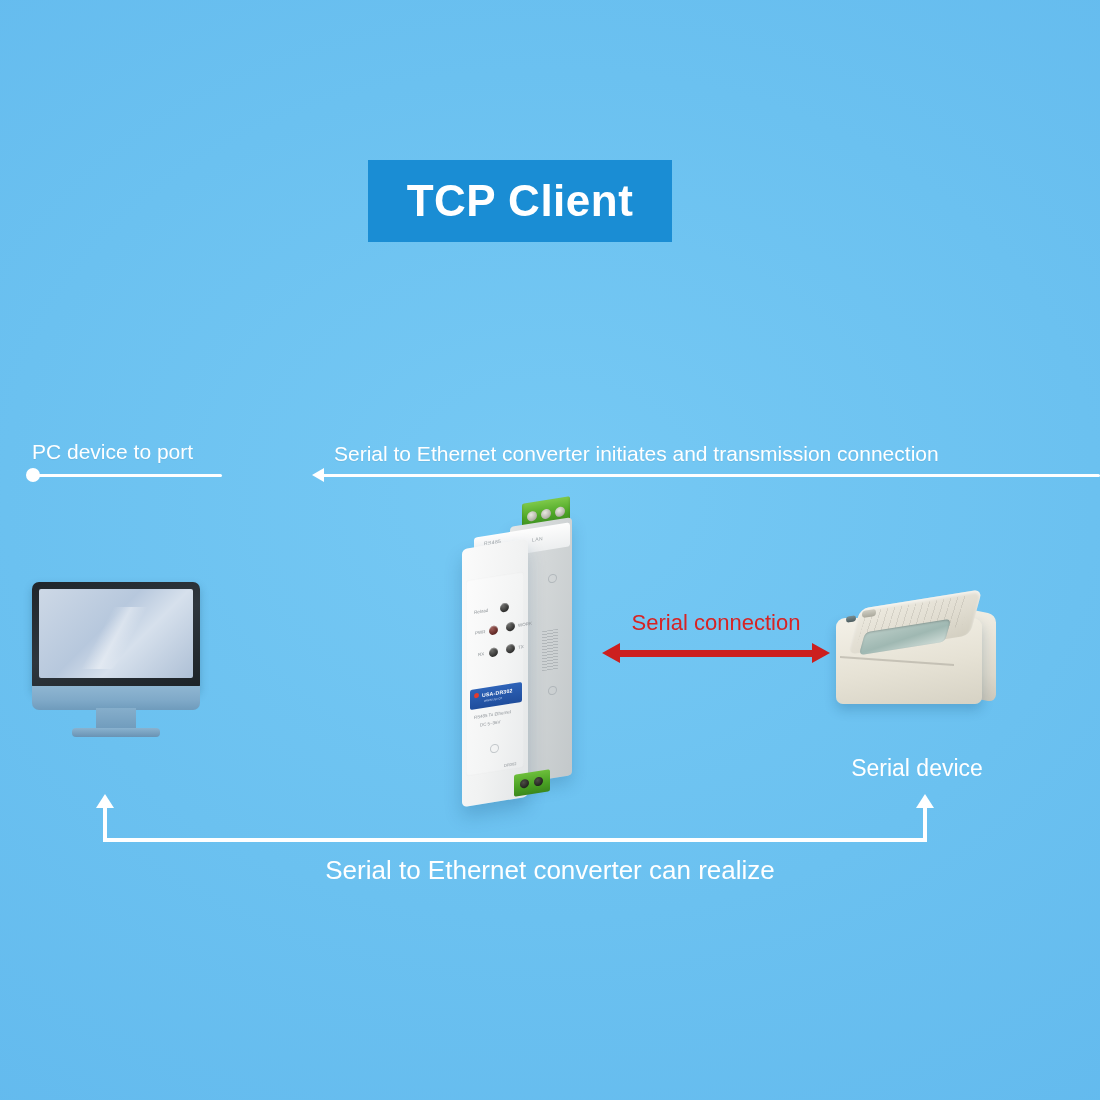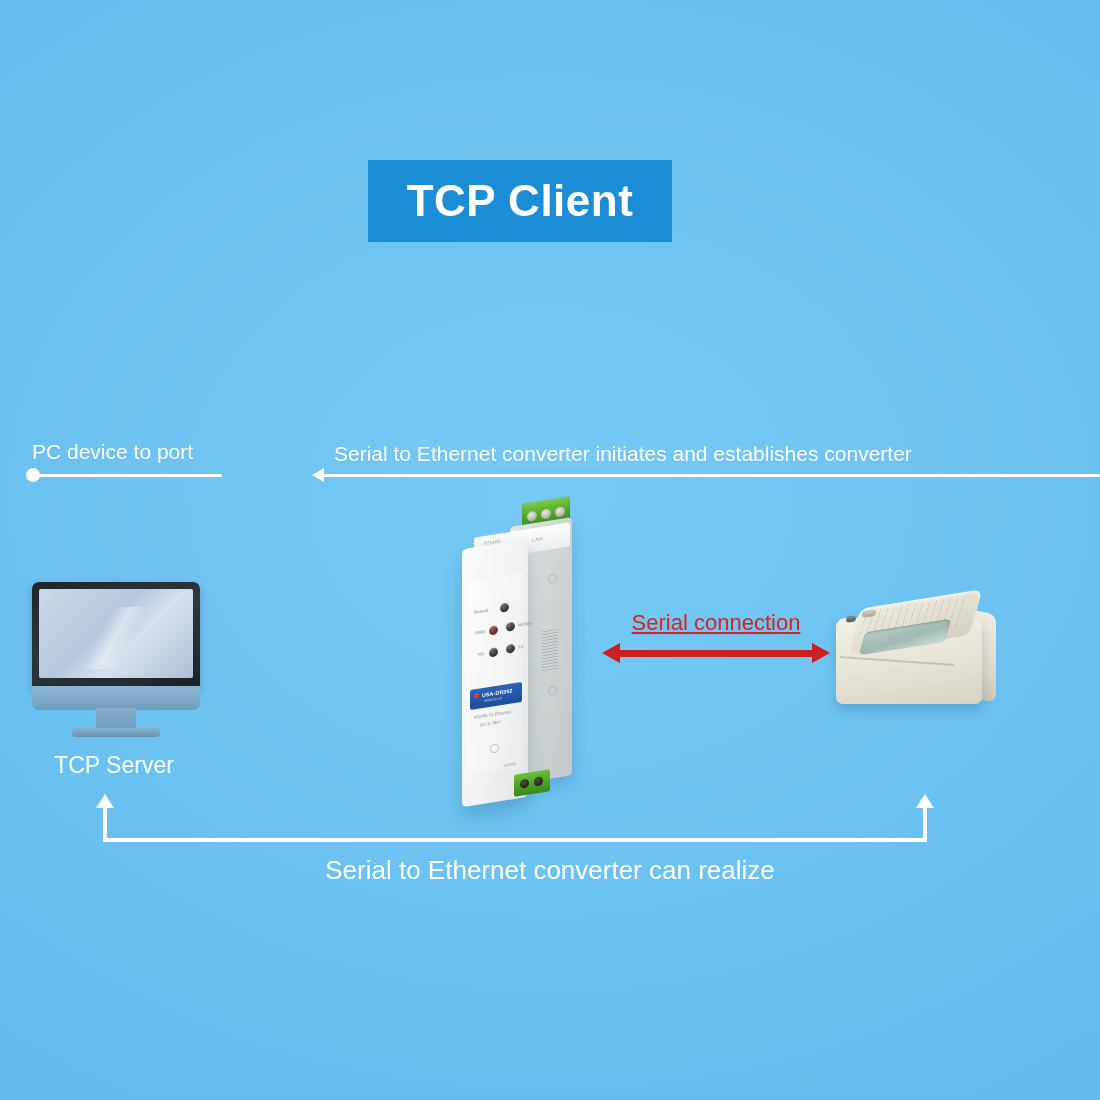--- a/index.html
+++ b/index.html
@@ -132,21 +132,21 @@
   #network-arrow-head-right {
     position: absolute; left: 216px; top: 33px; width: 0; height: 0;
     border-top: 10px solid transparent; border-bottom: 10px solid transparent;
     border-left: 18px solid #1570cf;
   }
 
   
   #serial-arrow-group { position: absolute; left: 600px; top: 610px; width: 232px; height: 60px; }
   #label-serial-connection {
     position: absolute; left: 0; top: 0; width: 232px; text-align: center;
-    color: #d72323; font-size: 22px; white-space: nowrap; text-decoration: underline;
+    color: #d72323; font-size: 22px; white-space: nowrap;
   }
   #serial-arrow-shaft {
     position: absolute; left: 18px; top: 40px; width: 196px; height: 7px;
     background: #cc1f1f;
   }
   #serial-arrow-head-left {
     position: absolute; left: 2px; top: 33px; width: 0; height: 0;
     border-top: 10px solid transparent; border-bottom: 10px solid transparent;
     border-right: 18px solid #cc1f1f;
   }
@@ -362,35 +362,34 @@
 <div id="stage">
 
   <div id="title-box">
     <span id="title-text">TCP Client</span>
   </div>
 
   <div class="top-label" id="label-pc-listens">PC device to port</div>
   <div class="rule-line" id="rule-left"></div>
   <div id="rule-left-dot"></div>
 
-  <div class="top-label" id="label-converter-initiates">Serial to Ethernet converter initiates and establishes converter</div>
+  <div class="top-label" id="label-converter-initiates">Serial to Ethernet converter initiates and transmission connection</div>
   <div class="rule-line" id="rule-right"></div>
   <div id="rule-right-arrow"></div>
 
   <div id="monitor">
     <div id="monitor-bezel">
       <div id="monitor-screen">
         <div id="monitor-screen-glare"></div>
       </div>
     </div>
     <div id="monitor-chin"></div>
     <div id="monitor-neck"></div>
     <div id="monitor-base"></div>
   </div>
-  <div id="label-tcp-server">TCP Server</div>
 
 
   <div id="converter">
     <div id="terminal-top">
       <div class="terminal-screw" style="left:5px;"></div>
       <div class="terminal-screw" style="left:19px;"></div>
       <div class="terminal-screw" style="left:33px;"></div>
     </div>
 
     <div id="device-body-back"></div>
@@ -451,20 +450,21 @@
   <div id="printer">
     <div id="printer-body-right"></div>
     <div id="printer-body"></div>
     <div id="printer-front-seam"></div>
     <div id="printer-lid"></div>
     <div id="printer-lid-ridges"></div>
     <div id="printer-window"></div>
     <div id="printer-btn-1"></div>
     <div id="printer-btn-2"></div>
   </div>
+  <div id="label-serial-device">Serial device</div>
 
   <div id="bracket-arrow-left"></div>
   <div id="bracket-line-left"></div>
   <div id="bracket-line-h"></div>
   <div id="bracket-line-right"></div>
   <div id="bracket-arrow-right"></div>
 
   <div id="bottom-caption">
     <span class="caption-line">Serial to Ethernet converter can realize</span>
   </div>

